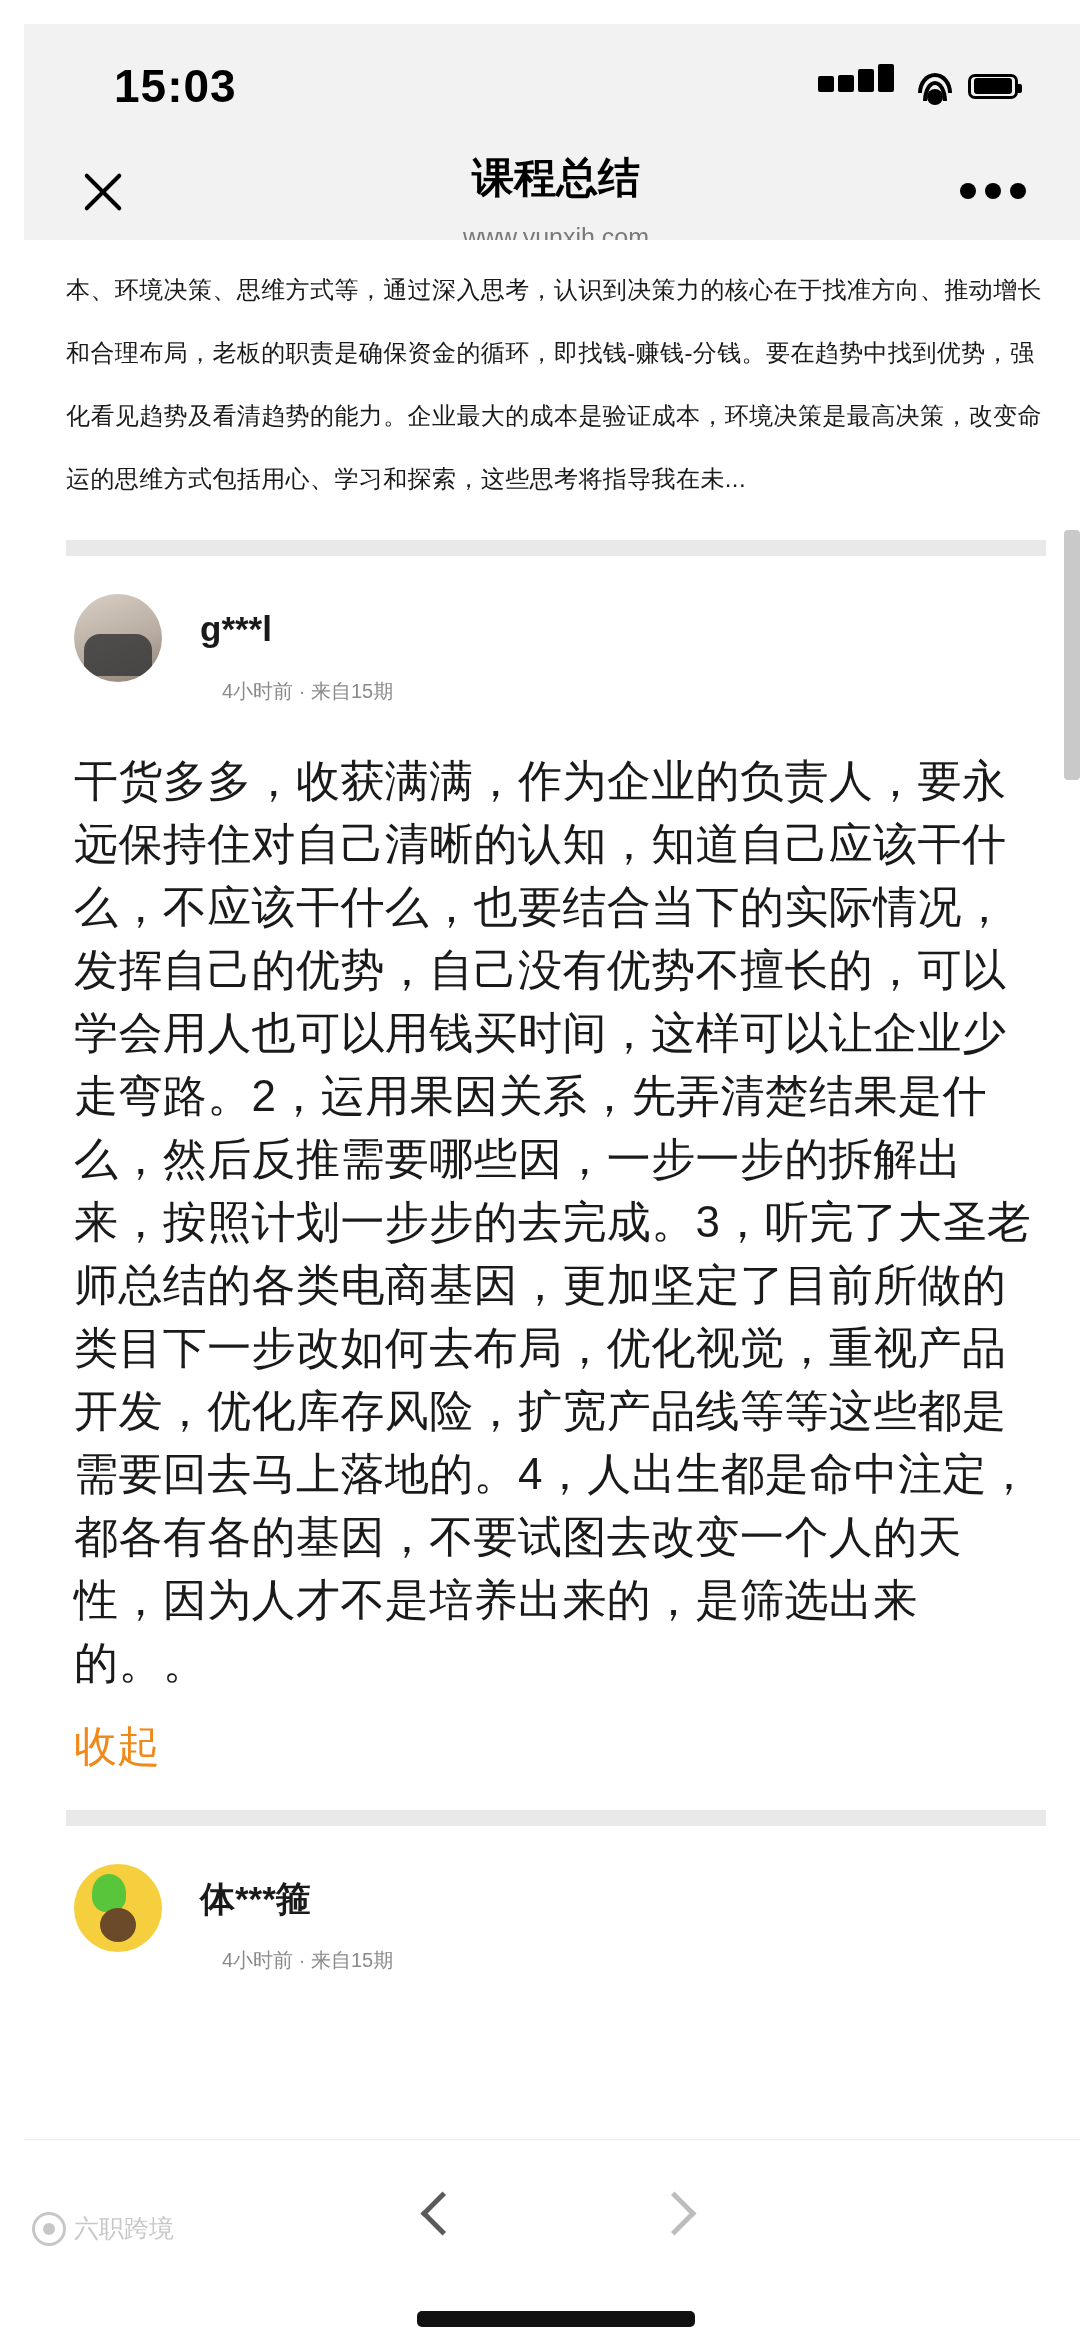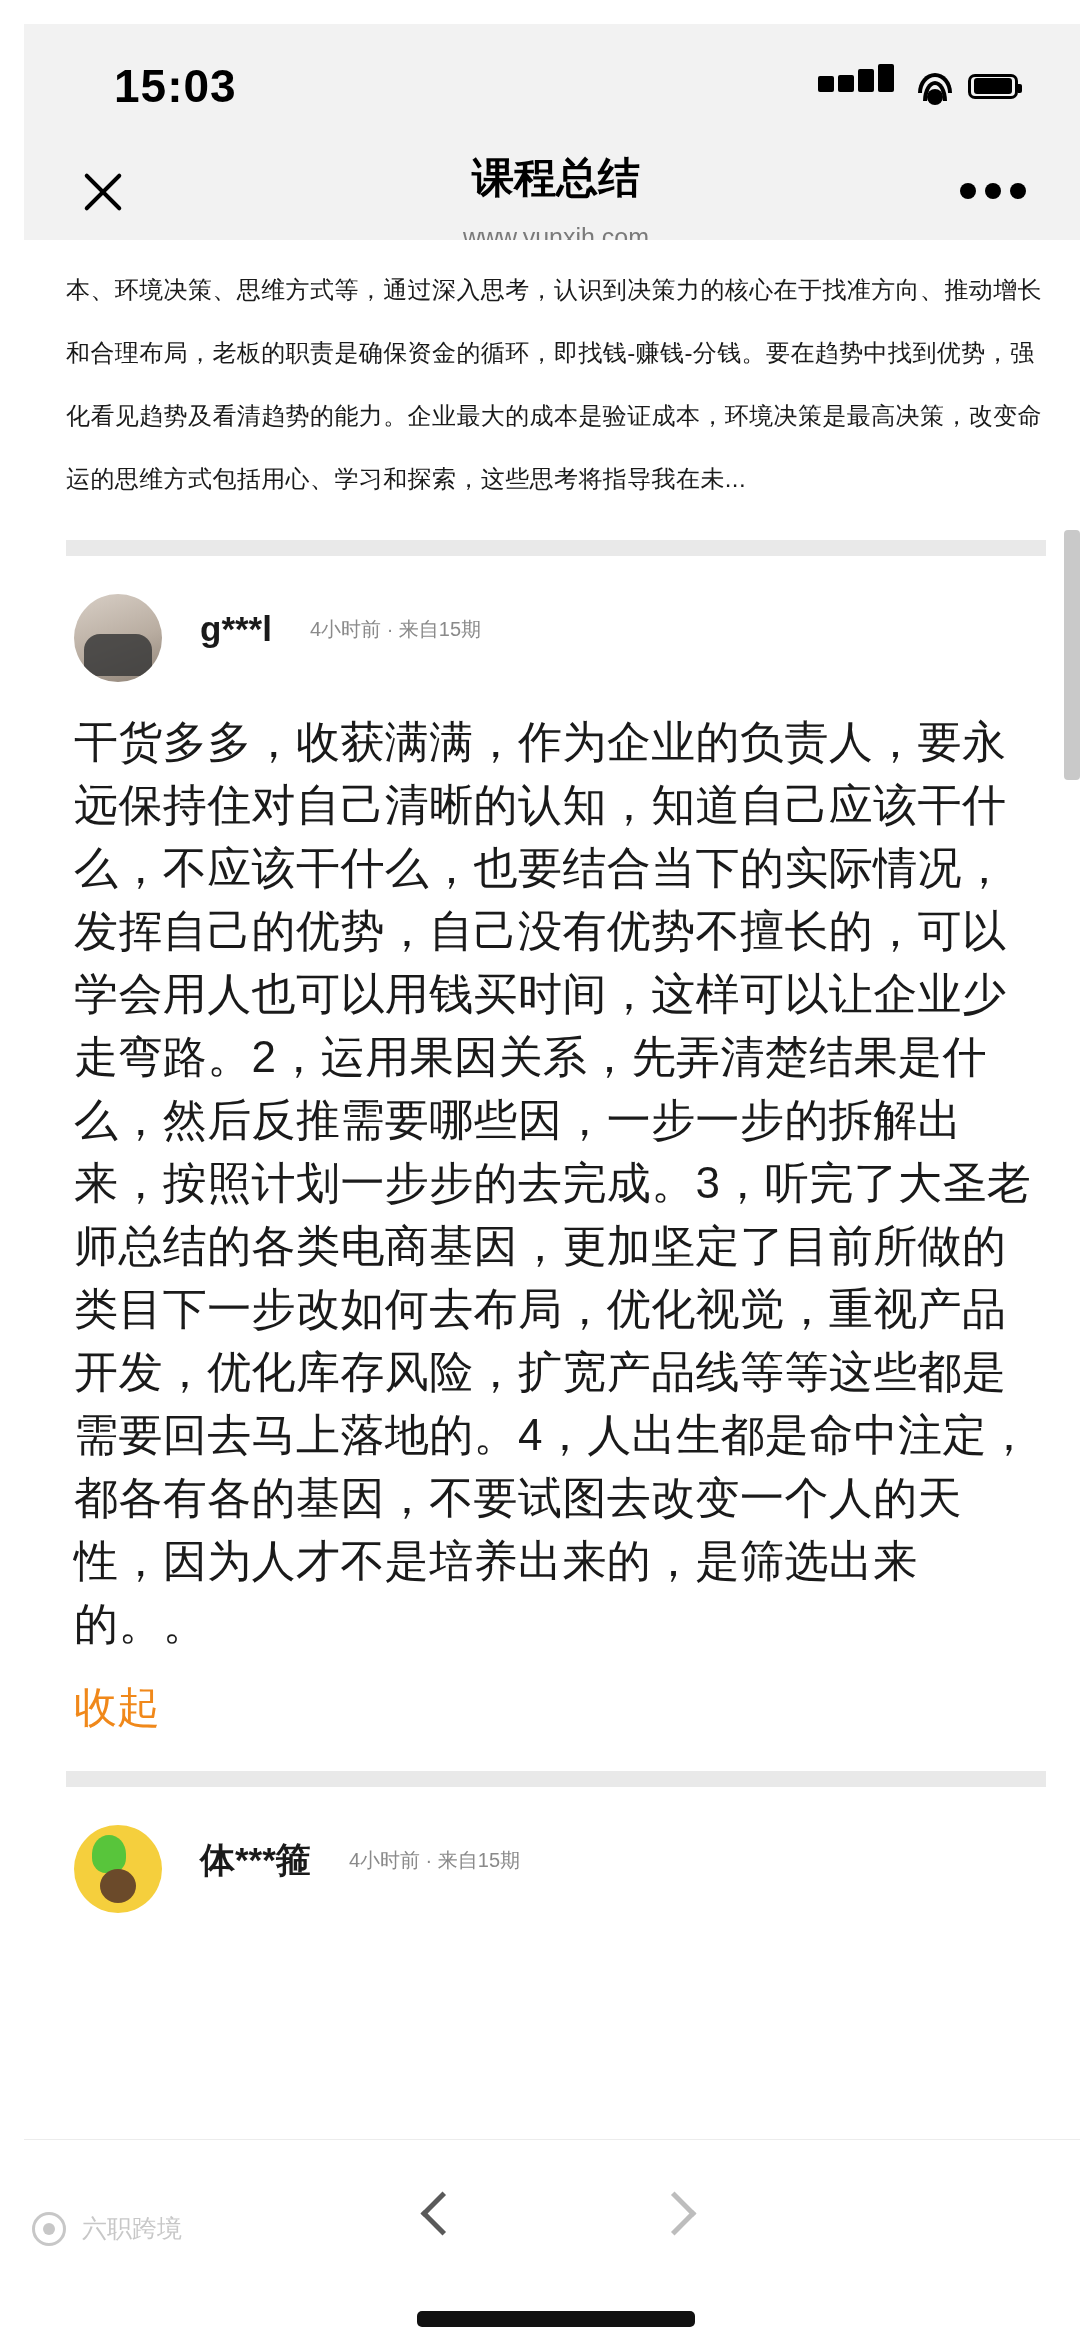--- a/index.html
+++ b/index.html
@@ -157,21 +157,21 @@
     background: #58c53b;
     border-radius: 50% 50% 40% 40%;
   }
   .avatar-b::after {
     content: "";
     position: absolute; left: 26px; bottom: 10px;
     width: 36px; height: 34px;
     background: #6b4a2a;
     border-radius: 50%;
   }
-  .author-block { display: flex; flex-direction: row; padding-top: 4px; }
+  .author-block { display: flex; flex-direction: column; padding-top: 4px; }
   .author-name { font-size: 35px; font-weight: bold; color: #1a1a1a; line-height: 1.3; }
   .author-meta { font-size: 20px; color: #8a8a8a; margin-top: 10px; margin-left: 22px; }
   .comment-body {
     font-size: 44px;
     line-height: 63px;
     color: #1a1a1a;
     letter-spacing: 0.4px;
     margin-top: 12px;
   }
   .collapse-link {
@@ -224,21 +224,20 @@
     width: 278px; height: 10px; border-radius: 5px; background: #111;
   }
 
   
   .watermark {
     position: absolute;
     left: 8px;
     bottom: 96px;
     display: flex;
     align-items: center;
-    gap: 8px;
     opacity: .55;
   }
   .wm-logo {
     width: 34px; height: 34px; border-radius: 50%;
     border: 3px solid #9a9a9a;
     position: relative;
   }
   .wm-logo::after {
     content: ""; position: absolute; left: 8px; top: 8px;
     width: 12px; height: 12px; border-radius: 50%; background: #9a9a9a;

